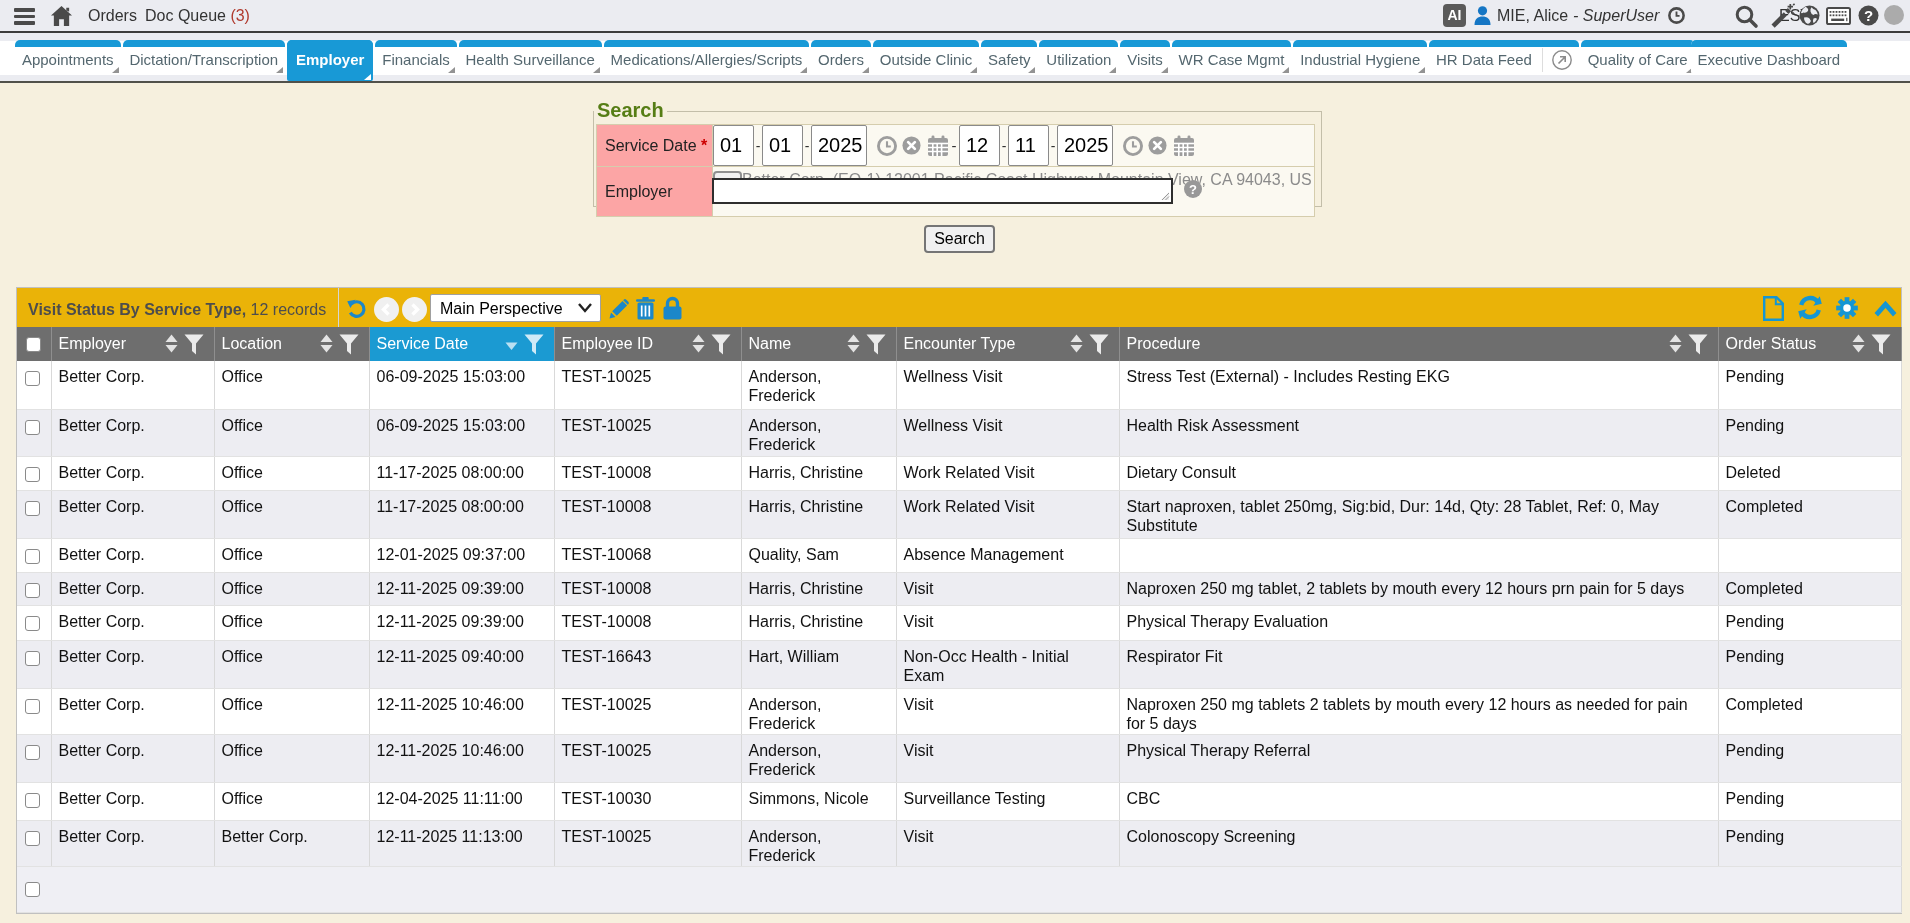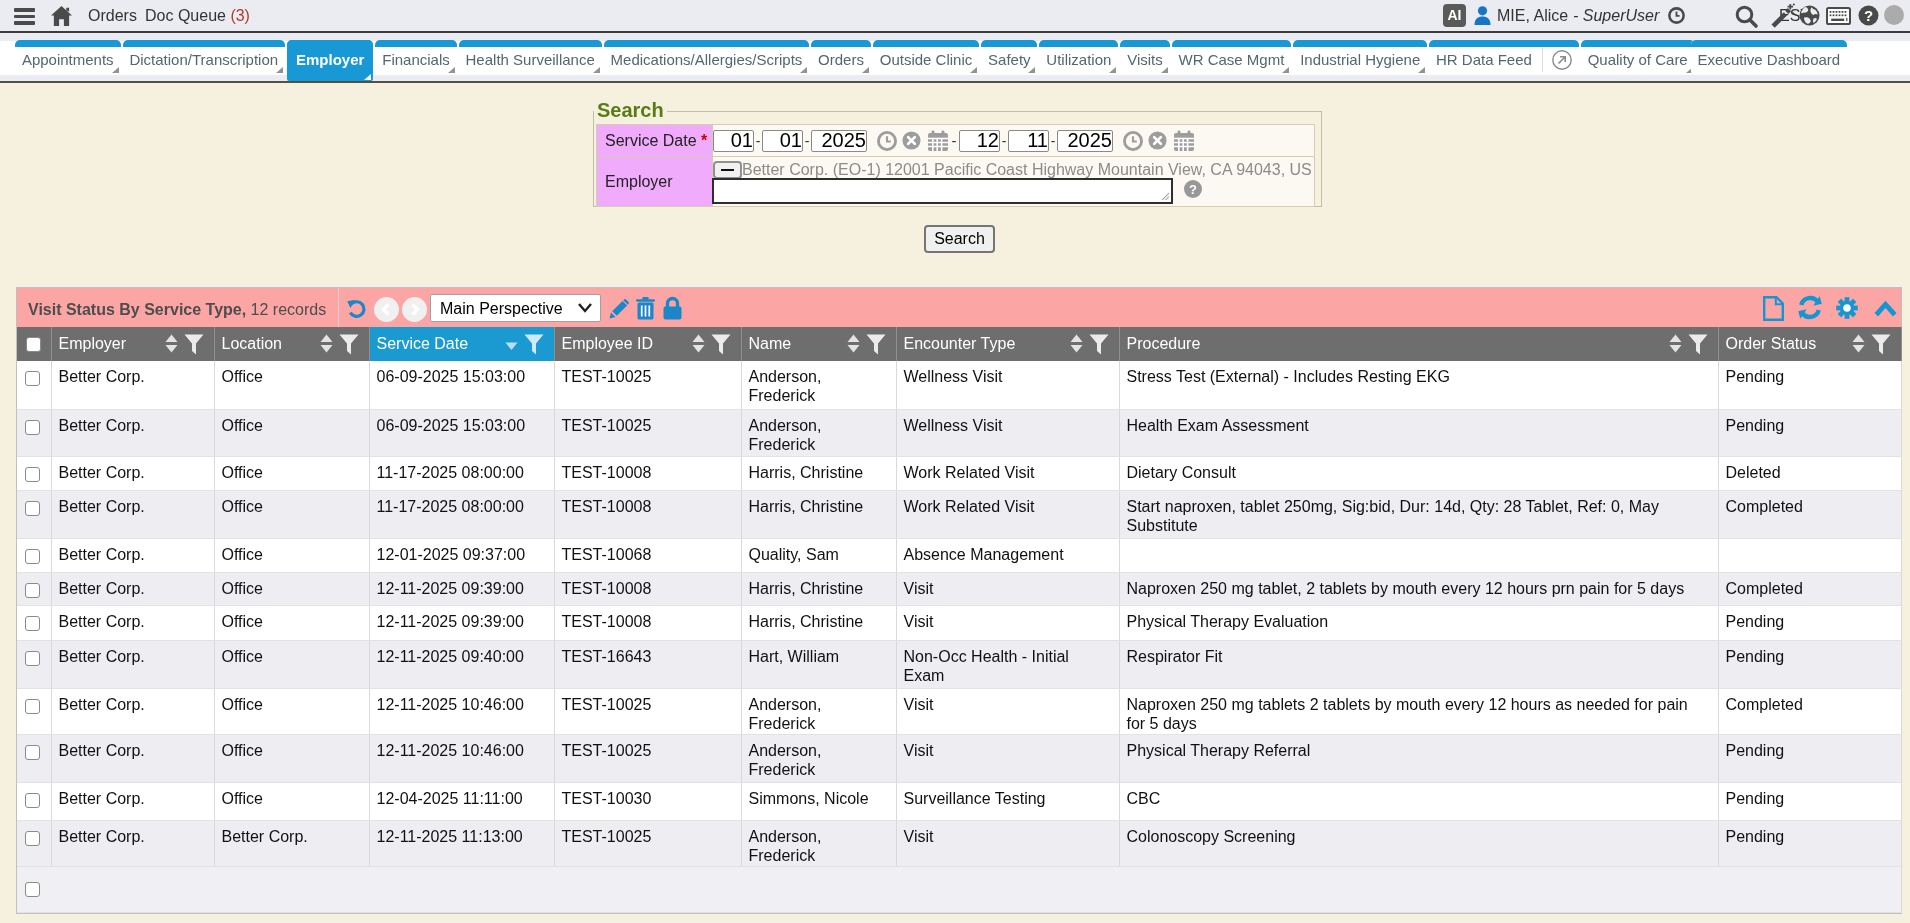--- a/index.html
+++ b/index.html
@@ -21,33 +21,33 @@
 .tab .cap { position:absolute; left:0; top:0; right:0; height:7px; background:#1899d6; border-radius:5px 5px 0 0; }
 .tab .fold { position:absolute; right:2px; bottom:1.5px; width:0; height:0; border-left:7px solid transparent; border-bottom:6px solid #939393; }
 .tab.sel { background:#1899d6; color:#fff; font-weight:bold; height:41px; padding:0 9px; }
 .tab.sel .fold { border-bottom-color:#fff; }
 
 
 #fs { position:absolute; left:593px; top:111px; width:729px; height:96px; border:1px solid #c3bea9; }
 #fs-legend { position:absolute; left:594px; top:99px; font-size:20px; font-weight:bold; color:#567d15; background:#f6f0de; padding:0 3px; }
 #ftab { position:absolute; left:596px; top:124px; width:719px; height:82px; border:1px solid #d5cdad; border-collapse:collapse; }
 #ftab td { border:1px solid #d5cdad; vertical-align:middle; font-size:16px; color:#222; }
-#ftab td.lab { background:#f0abfc; width:116px; padding-left:8px; }
+#ftab td.lab { background:#fca5a5; width:116px; padding-left:8px; }
 #ftab td.val { background:#fbf9f1; padding-left:0; }
-.din { border:1px solid #8a8a8a; border-radius:2px; height:22px; font-size:20px; font-family:"Liberation Sans",sans-serif; padding-left:6px; vertical-align:middle;text-align:right; }
+.din { border:1px solid #8a8a8a; border-radius:2px; height:41px; font-size:20px; font-family:"Liberation Sans",sans-serif; padding-left:6px; vertical-align:middle; }
 .d2 { width:41px; } .d4 { width:56px; }
 .dsep { width:8px; text-align:center; font-size:14px; color:#333; }
 .icn { display:inline-block; vertical-align:middle; }
 #emp-gray { color:#8b8b8b; font-size:16px; white-space:nowrap; }
 #emp-ta { position:absolute; left:712px; top:178px; width:461px; height:26px; border:2px solid #2e2e2e; background:#fff; }
 #search-btn { position:absolute; left:924px; top:225px; width:71px; height:28px; background:#f0f0f0; border:2px solid #757575; border-radius:4px; font-size:16px; font-family:"Liberation Sans",sans-serif; color:#000; text-align:center; line-height:24px; }
 
 
 #twrap { position:absolute; left:16px; top:287px; width:1886px; background:#fff; border:1px solid #c0c0c0; }
-#toolbar { position:relative; height:39px; background:#fca5a5; }
+#toolbar { position:relative; height:39px; background:#eab308; }
 #toolbar .title { position:absolute; left:11px; top:13px; font-size:16px; color:#4d4d4d; }
 #toolbar .title b { font-weight:bold; }
 #tsep { position:absolute; left:321px; top:0; width:1px; height:39px; background:#d5d5d5; }
 #persp { position:absolute; left:413px; top:6px; width:171px; height:28px; border:1px solid #a0a0a0; border-radius:2px; background:#fff; font-size:16px; color:#000; line-height:27px; padding-left:9px; }
 #persp svg { position:absolute; right:8px; top:8px; }
 
 table#grid { border-collapse:collapse; table-layout:fixed; width:1884px; }
 #grid col.c0{width:34px;} #grid col.c1{width:163px;} #grid col.c2{width:155px;}
 #grid col.c3{width:185px;} #grid col.c4{width:187px;} #grid col.c5{width:155px;}
 #grid col.c6{width:223px;} #grid col.c7{width:599px;} #grid col.c8{width:183px;}
@@ -388,21 +388,21 @@
     <tr class="alt" style="height:47px">
           <td class="cb">
             <div class="cbx"></div>
           </td>
           <td>Better Corp.</td>
           <td>Office</td>
           <td>06-09-2025 15:03:00</td>
           <td>TEST-10025</td>
           <td>Anderson, Frederick</td>
           <td>Wellness Visit</td>
-          <td>Health Exam Assessment</td>
+          <td>Health Risk Assessment</td>
           <td>Pending</td>
         </tr>
     <tr style="height:34px">
           <td class="cb">
             <div class="cbx"></div>
           </td>
           <td>Better Corp.</td>
           <td>Office</td>
           <td>11-17-2025 08:00:00</td>
           <td>TEST-10008</td>

